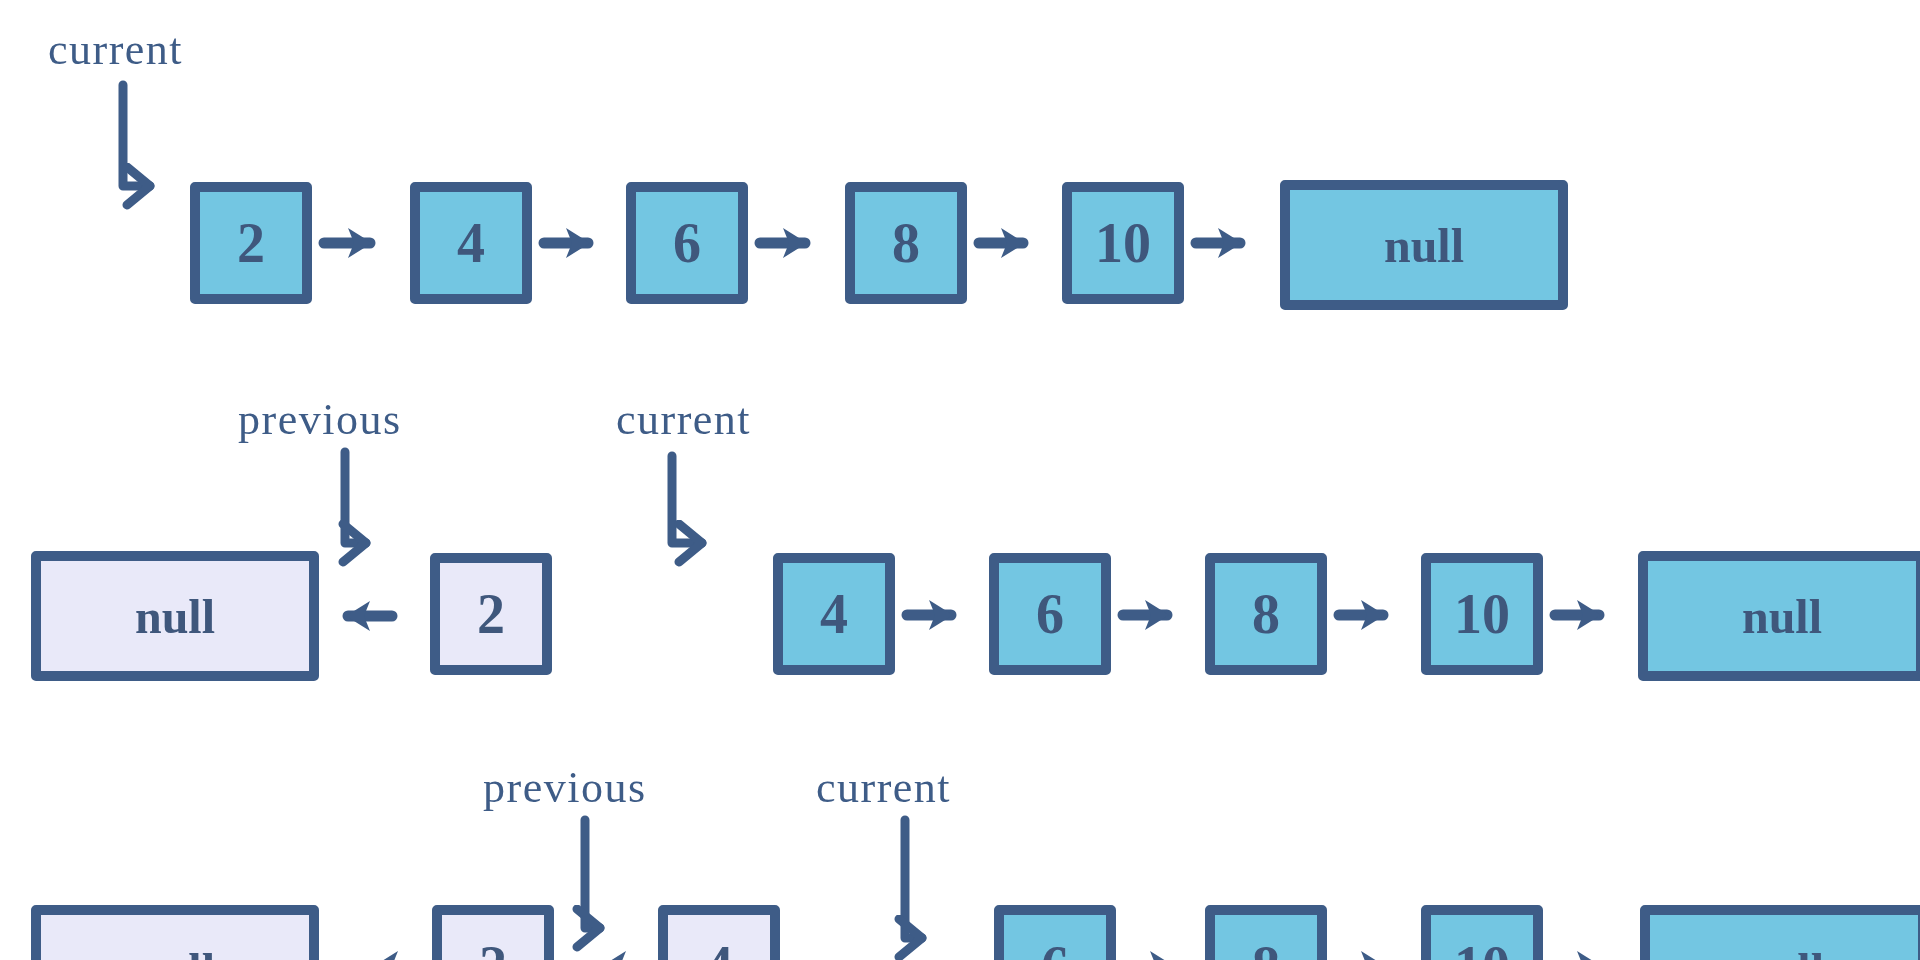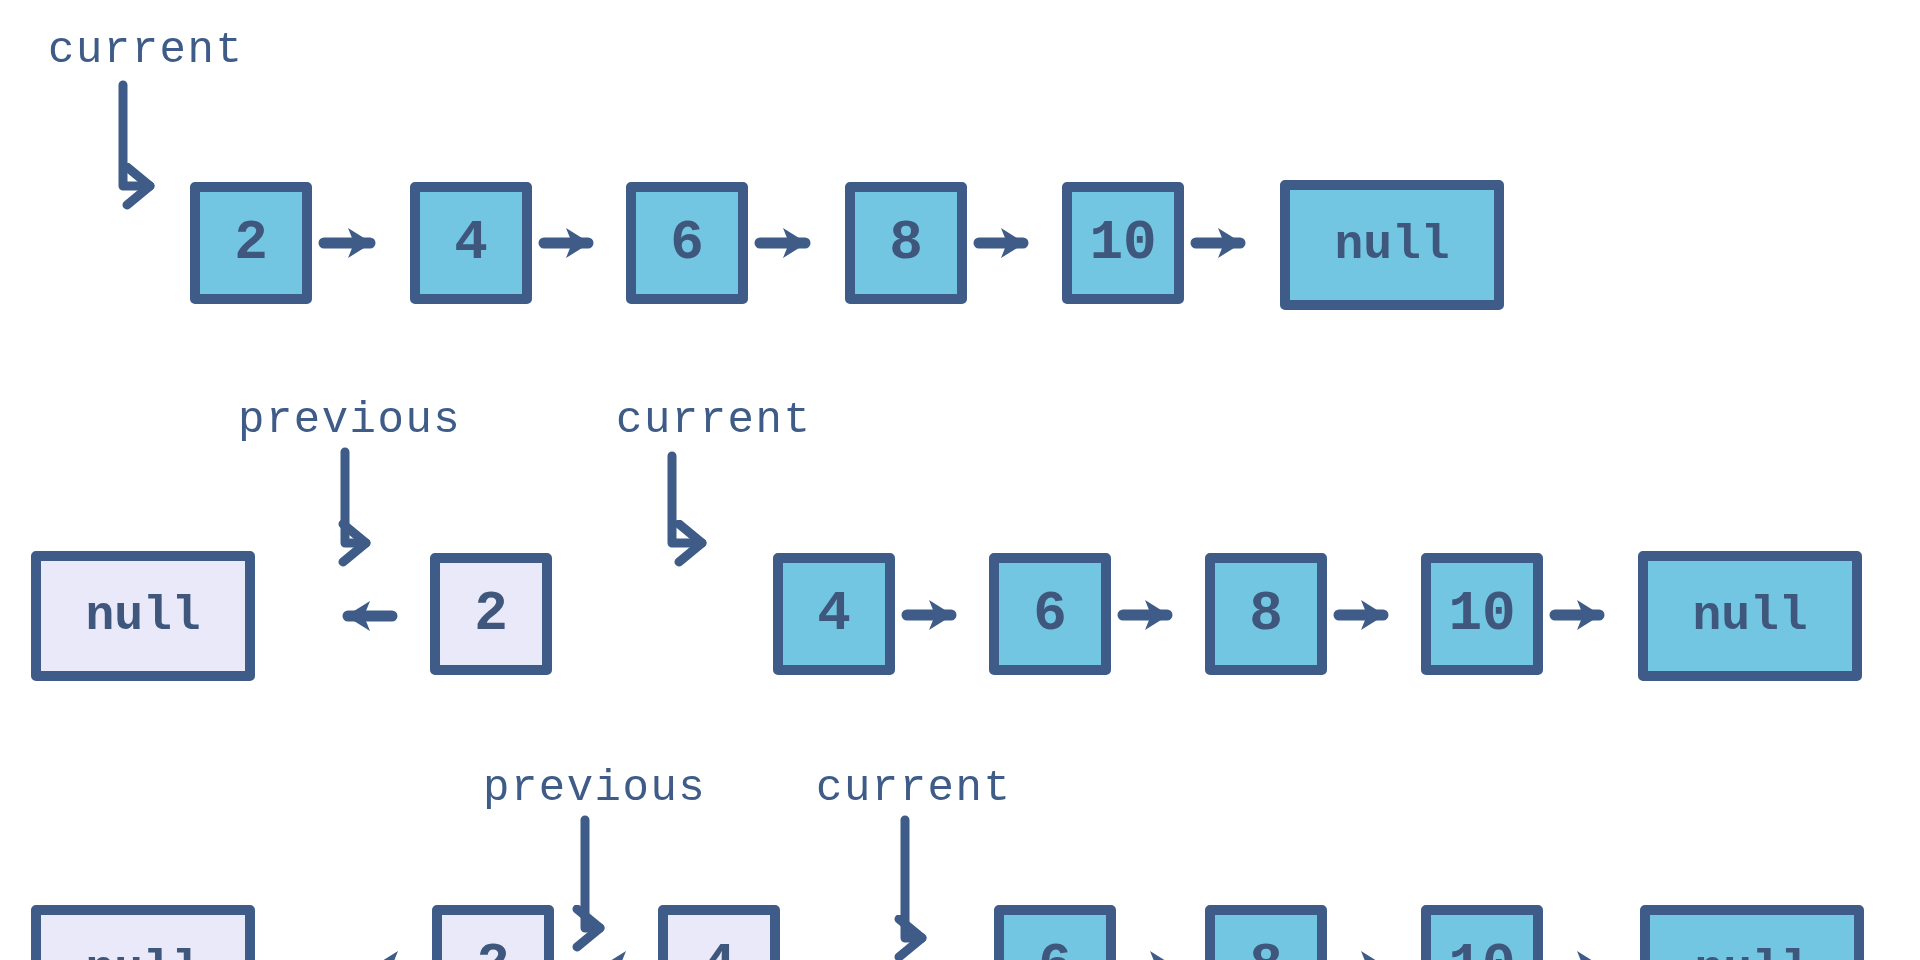--- a/index.html
+++ b/index.html
@@ -6,37 +6,37 @@
     --ink:#3e5c87;
     --text:#3f577c;
     --cyan:#73c6e2;
     --lav:#e9e9f9;
     --bg:#ffffff;
   }
   html,body{margin:0;padding:0;background:var(--bg);}
   #canvas{
     position:relative;width:1920px;height:960px;overflow:hidden;
     background:var(--bg);
-    font-family:Liberation Mono, monospace;
+    font-family:Liberation Serif, serif;
   }
   .overlay{position:absolute;left:0;top:0;pointer-events:none;}
   .lbl{
     position:absolute;color:var(--ink);font-size:44px;letter-spacing:1.5px;
     white-space:nowrap;line-height:1;
   }
   .node{
     position:absolute;box-sizing:border-box;
     border:10px solid var(--ink);border-radius:5px;
     display:flex;align-items:center;justify-content:center;
     color:var(--text);font-weight:bold;font-size:56px;
   }
   .node.cyan{background:var(--cyan);}
   .node.lav{background:var(--lav);}
   .node.sq{width:122px;height:122px;}
-  .node.wide{width:224px;height:130px;font-size:48px;text-align:right;}
+  .node.wide{width:288px;height:130px;font-size:48px;text-align:right;}
   svg line,svg path.ptr{stroke:var(--ink);fill:none;stroke-linecap:round;stroke-linejoin:round;}
 </style>
 </head>
 <body>
 
 <div id="canvas">
 
   <svg class="overlay" width="1920" height="960" viewBox="0 0 1920 960">
     <defs>
       <marker id="tri" markerUnits="userSpaceOnUse" markerWidth="30" markerHeight="36" refX="24" refY="17" orient="auto">

